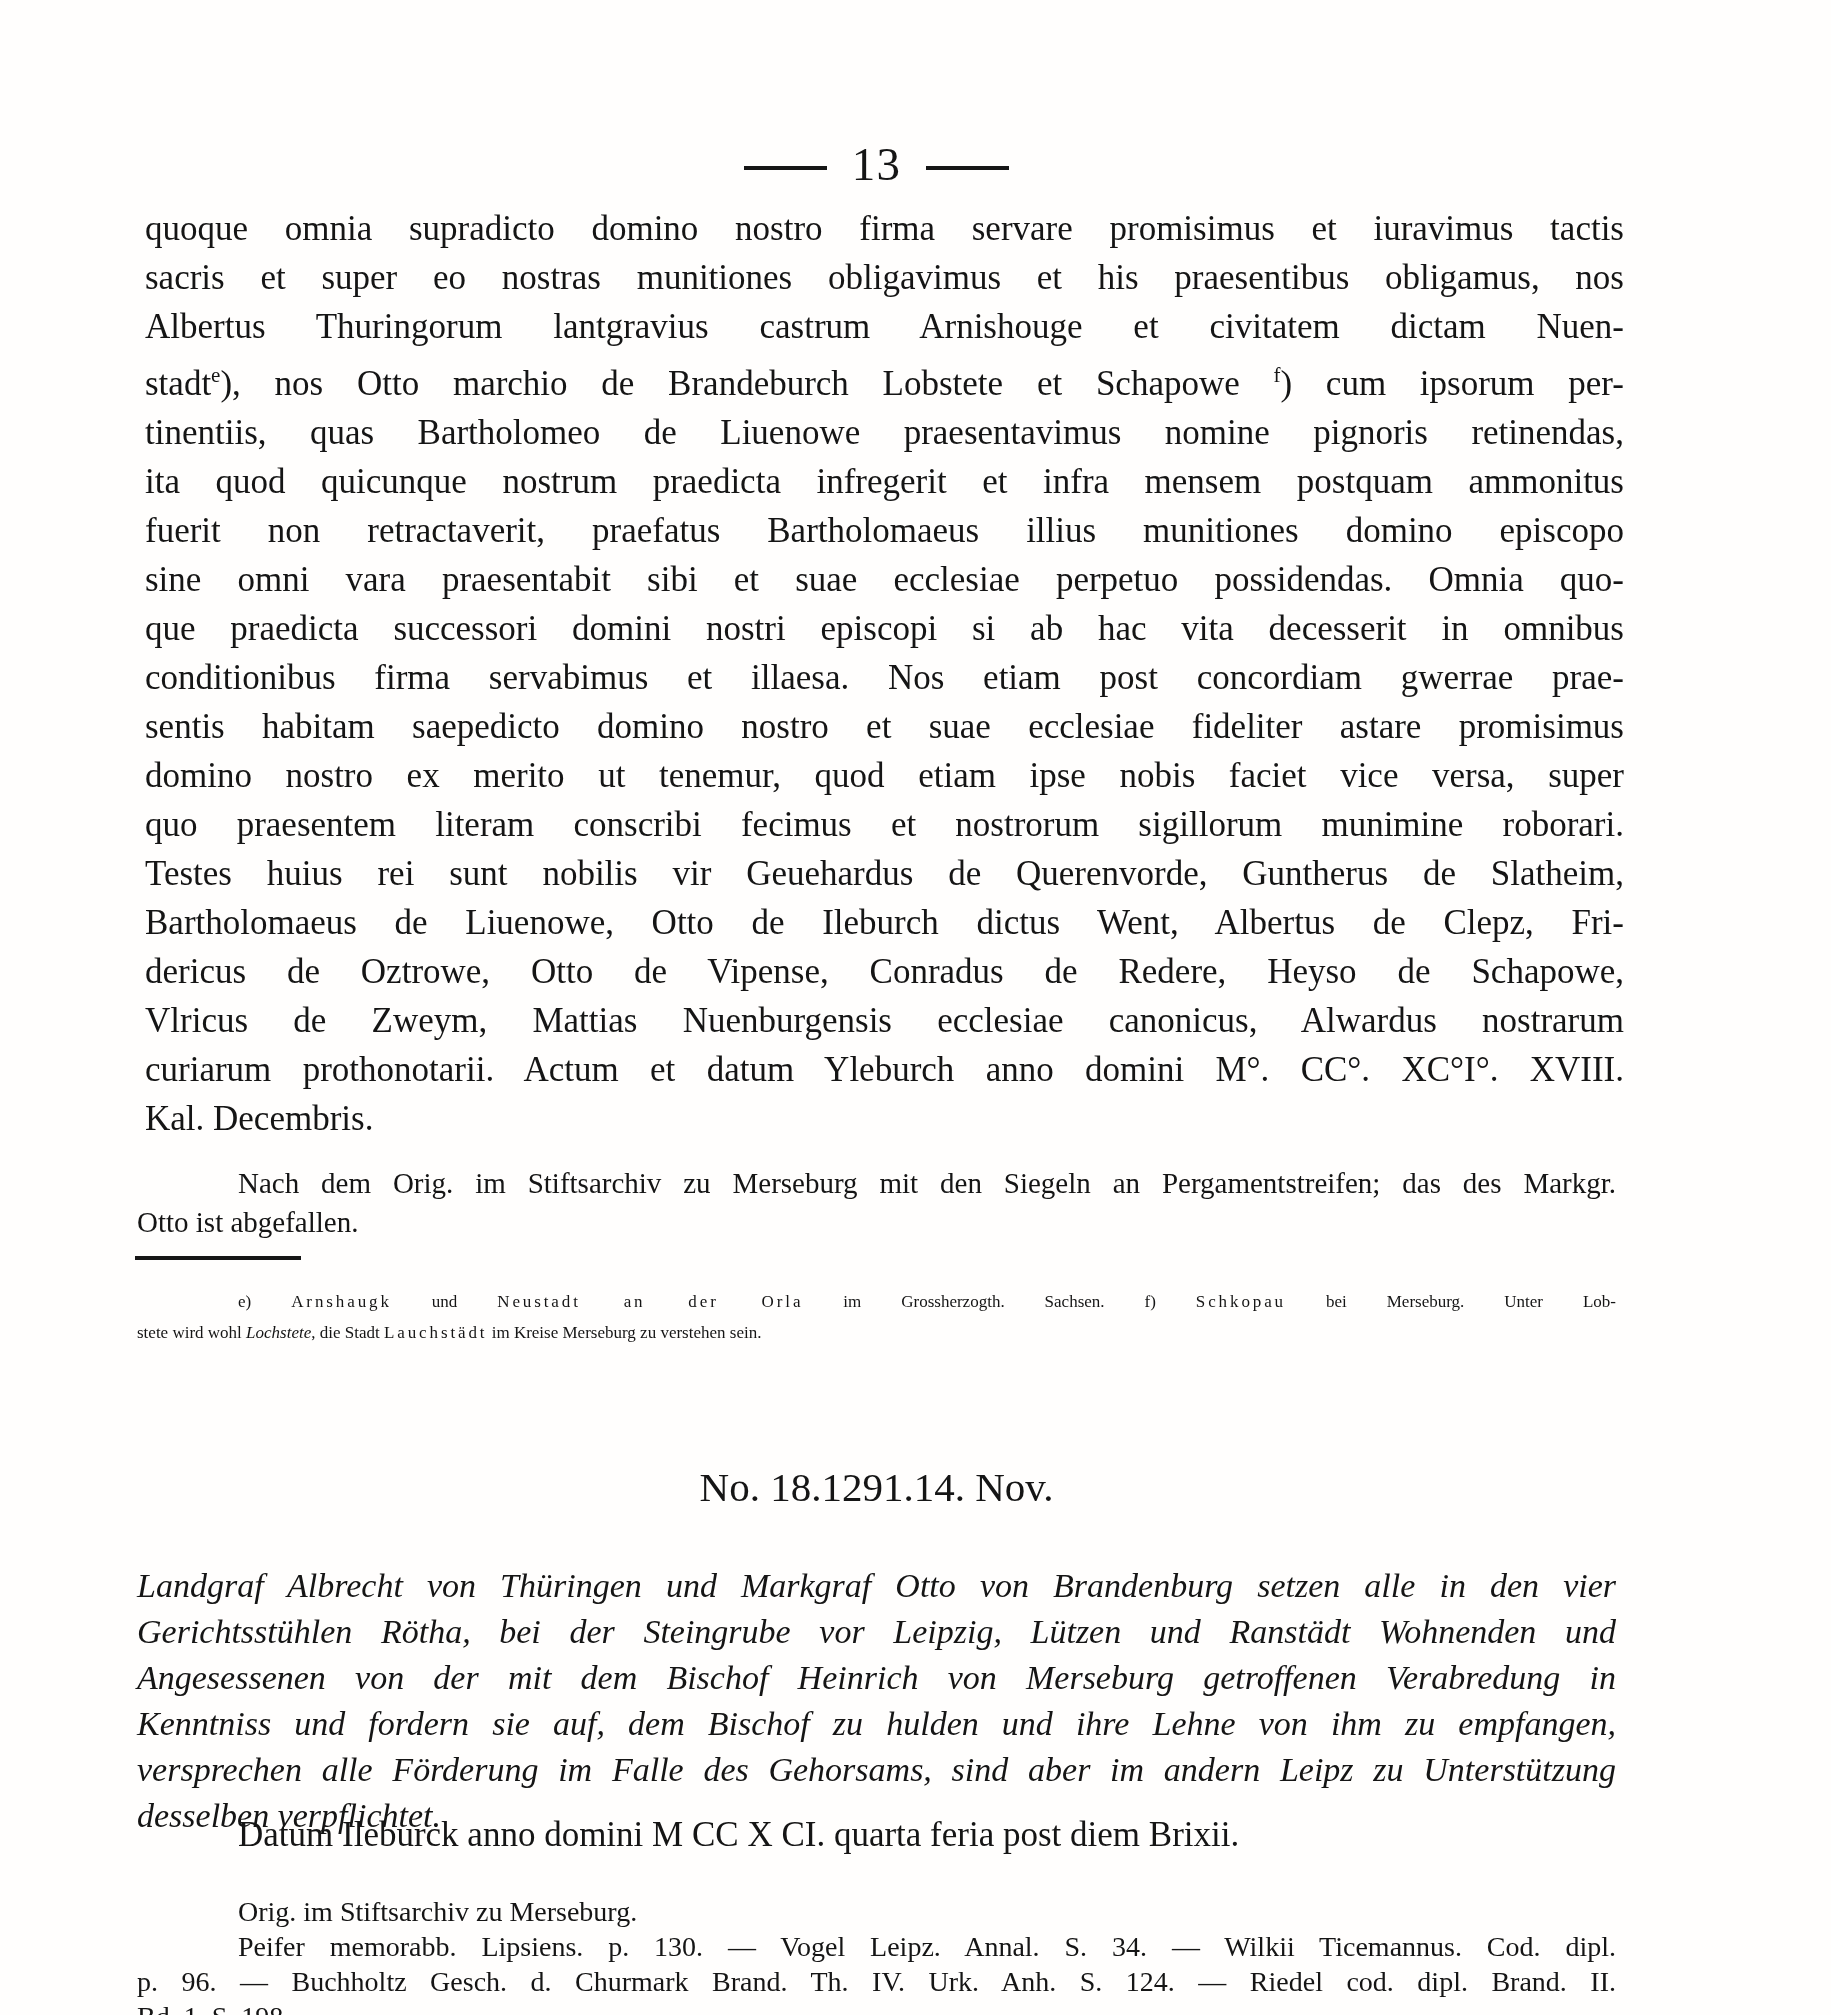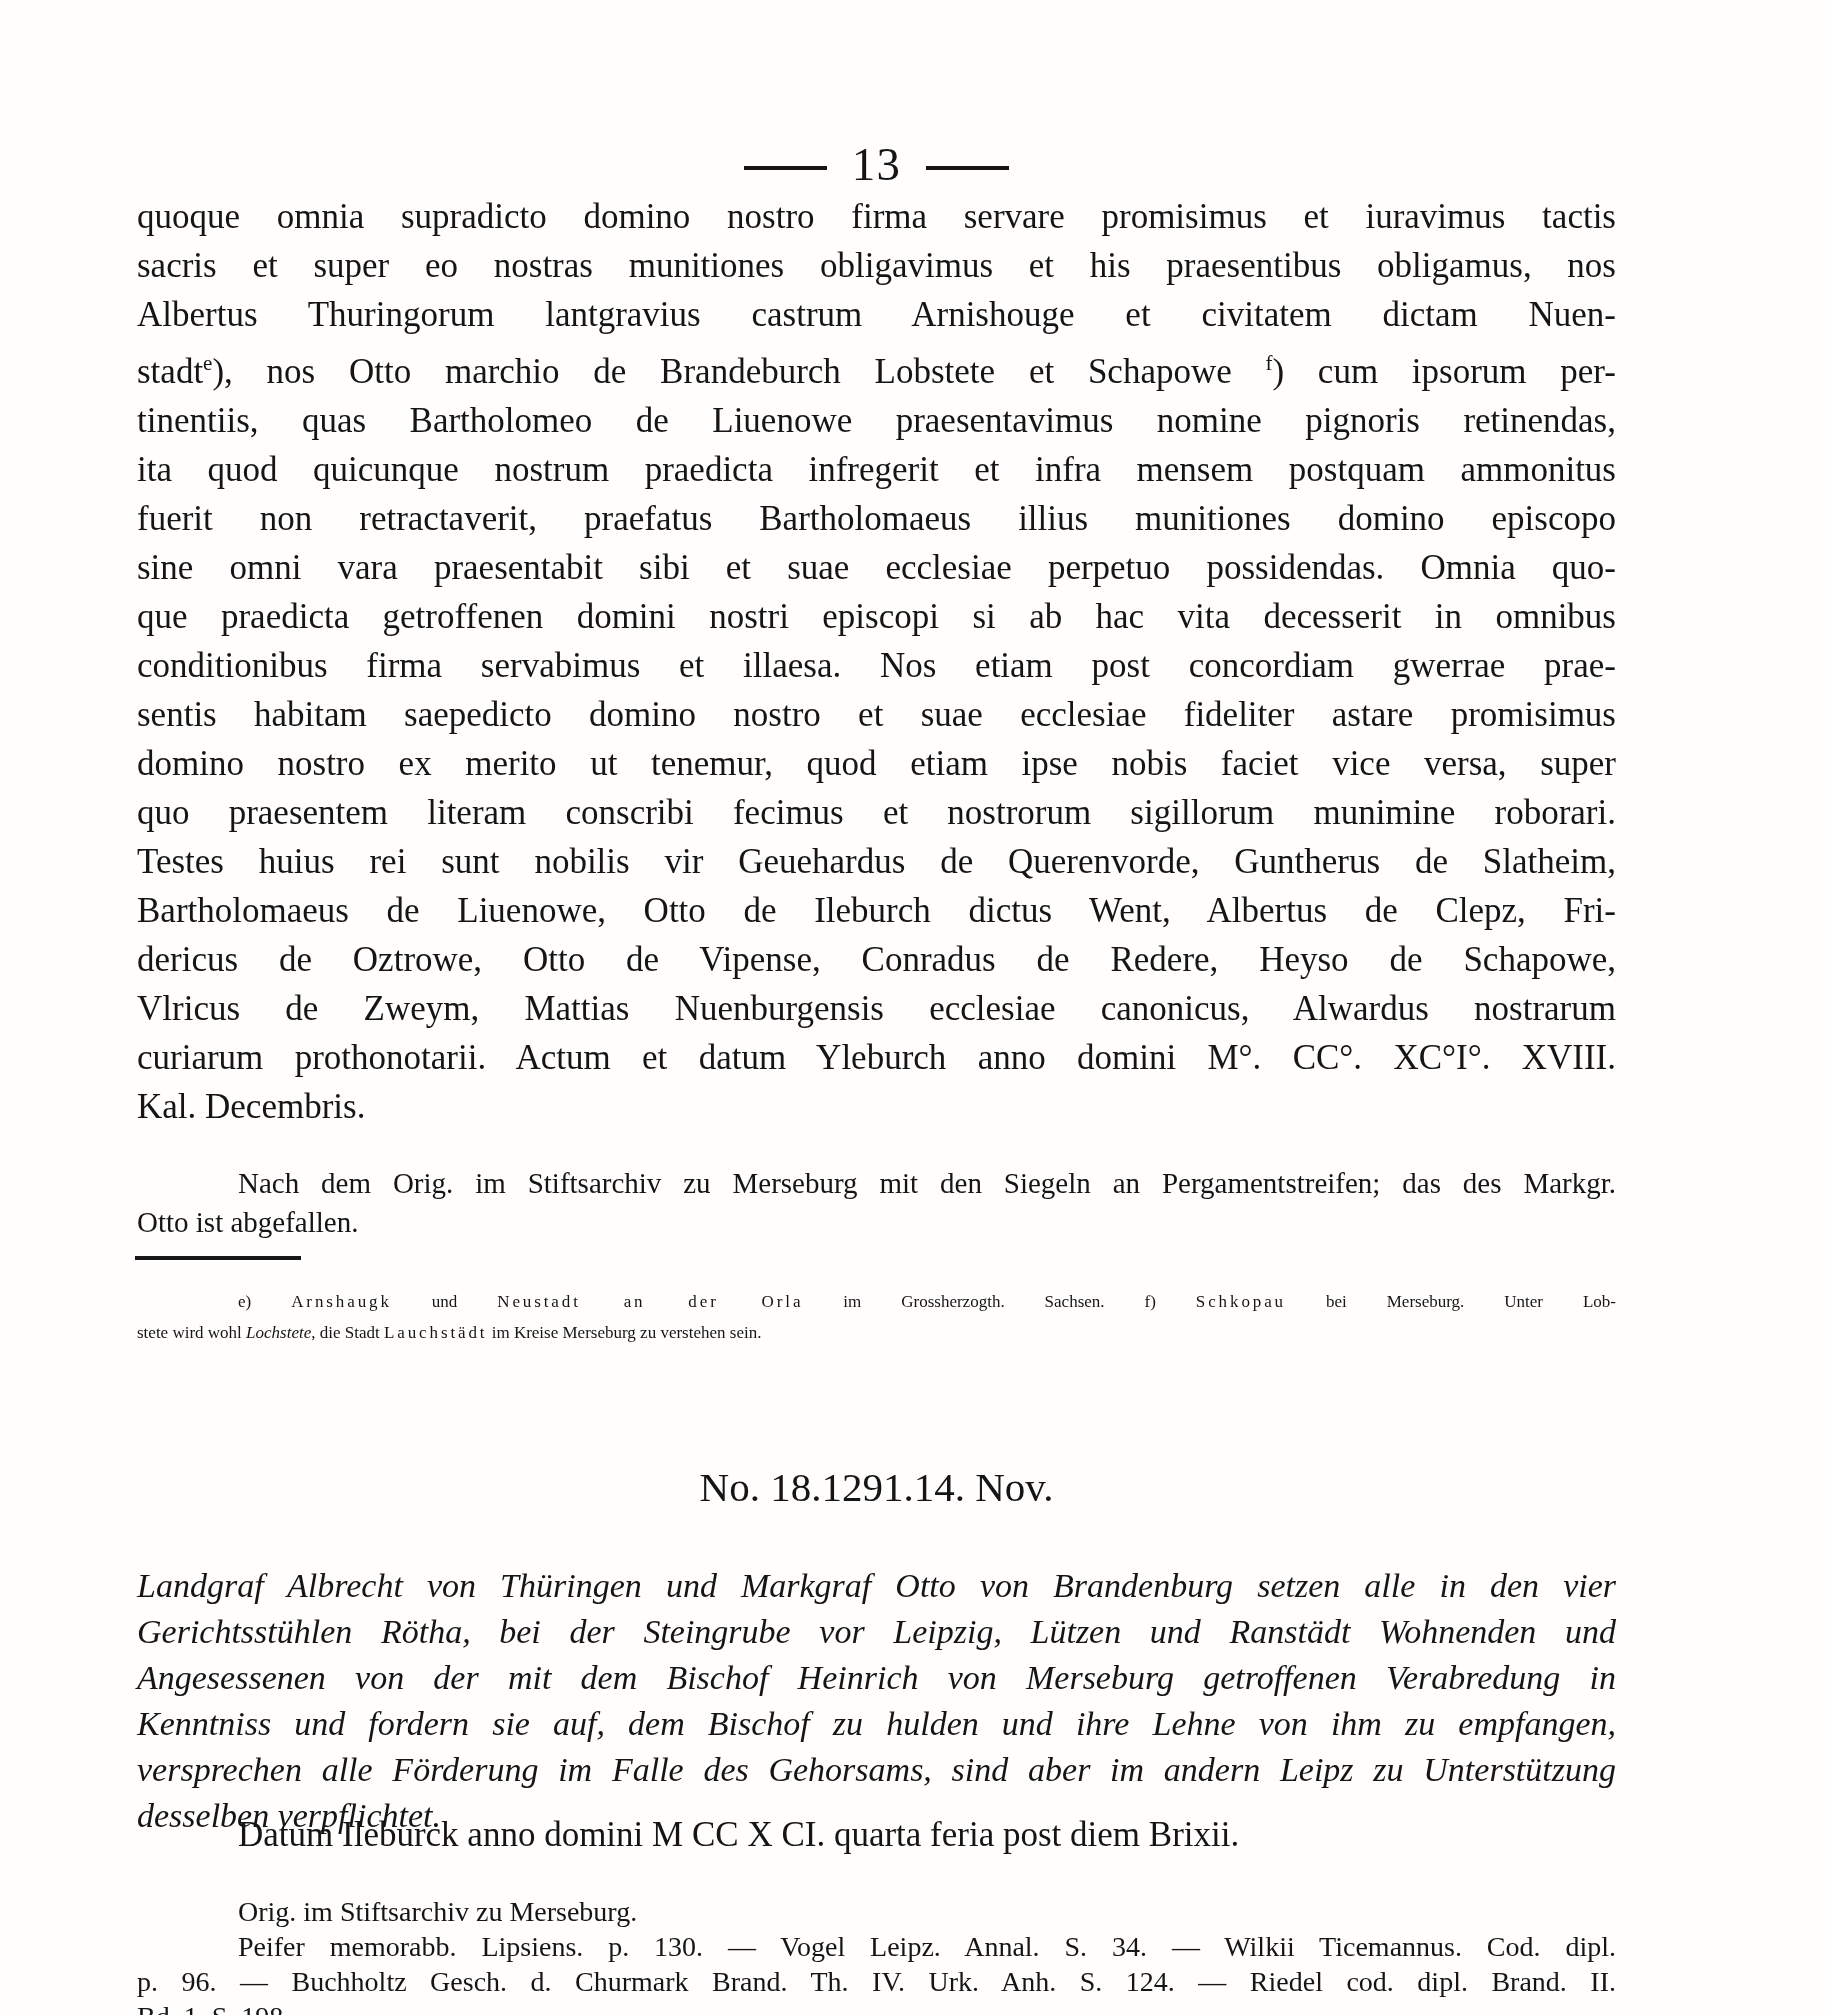--- a/index.html
+++ b/index.html
@@ -2,21 +2,21 @@
 <html style="font-size:6.4px"><head>
 <meta charset="utf-8">
 <style>
   html,body{margin:0;padding:0;background:#ffffff;}
   .page{position:relative;width:1831px;height:2547px;background:#fffefd;color:#151515;
         font-family:"Liberation Serif", serif;overflow:hidden;}
   .block{position:absolute;left:137px;width:1479px;}
   .line{min-height:1em;}
   .j{text-align:justify;text-align-last:justify;text-justify:inter-word;}
   .ind{text-indent:101px;}
-  .main{top:192px;font-size:35px;line-height:49px;}
+  .main{top:204px;font-size:35px;line-height:49px;margin-left:8px;}
   .note{top:1164px;font-size:29px;line-height:39px;}
   .fnrule{position:absolute;top:1256px;left:135px;width:166px;height:3.6px;background:#161616;}
   .footnote{top:1286px;font-size:17px;line-height:31px;}
   .heading{top:1463px;font-size:41px;line-height:49px;text-align:center;}
   .regest{top:1553px;font-size:34px;line-height:46px;font-style:italic;margin-top:10px;}
   .datum{top:1810px;font-size:35px;line-height:49px;}
   .refs{top:1894px;font-size:28px;line-height:35px;}
   .sup{vertical-align:super;font-size:60%;}
   .it{font-style:italic;}
   .sp{letter-spacing:0.17em;}
@@ -37,21 +37,21 @@
 
   <div class="block main">
       <div class="line j"><span>quoque omnia supradicto domino nostro firma servare promisimus et iuravimus tactis</span></div>
       <div class="line j"><span>sacris et super eo nostras munitiones obligavimus et his praesentibus obligamus, nos</span></div>
       <div class="line j"><span>Albertus Thuringorum lantgravius castrum Arnishouge et civitatem dictam Nuen-</span></div>
       <div class="line j"><span>stadt</span><span class="sup">e</span><span>), nos Otto marchio de Brandeburch Lobstete et Schapowe </span><span class="sup">f</span><span>) cum ipsorum per-</span></div>
       <div class="line j"><span>tinentiis, quas Bartholomeo de Liuenowe praesentavimus nomine pignoris retinendas,</span></div>
       <div class="line j"><span>ita quod quicunque nostrum praedicta infregerit et infra mensem postquam ammonitus</span></div>
       <div class="line j"><span>fuerit non retractaverit, praefatus Bartholomaeus illius munitiones domino episcopo</span></div>
       <div class="line j"><span>sine omni vara praesentabit sibi et suae ecclesiae perpetuo possidendas. Omnia quo-</span></div>
-      <div class="line j"><span>que praedicta getroffenen domini nostri episcopi si ab hac vita decesserit in omnibus</span></div>
+      <div class="line j"><span>que praedicta successori domini nostri episcopi si ab hac vita decesserit in omnibus</span></div>
       <div class="line j"><span>conditionibus firma servabimus et illaesa. Nos etiam post concordiam gwerrae prae-</span></div>
       <div class="line j"><span>sentis habitam saepedicto domino nostro et suae ecclesiae fideliter astare promisimus</span></div>
       <div class="line j"><span>domino nostro ex merito ut tenemur, quod etiam ipse nobis faciet vice versa, super</span></div>
       <div class="line j"><span>quo praesentem literam conscribi fecimus et nostrorum sigillorum munimine roborari.</span></div>
       <div class="line j"><span>Testes huius rei sunt nobilis vir Geuehardus de Querenvorde, Guntherus de Slatheim,</span></div>
       <div class="line j"><span>Bartholomaeus de Liuenowe, Otto de Ileburch dictus Went, Albertus de Clepz, Fri-</span></div>
       <div class="line j"><span>dericus de Oztrowe, Otto de Vipense, Conradus de Redere, Heyso de Schapowe,</span></div>
       <div class="line j"><span>Vlricus de Zweym, Mattias Nuenburgensis ecclesiae canonicus, Alwardus nostrarum</span></div>
       <div class="line j"><span>curiarum prothonotarii. Actum et datum Yleburch anno domini M°. CC°. XC°I°. XVIII.</span></div>
       <div class="line"><span>Kal. Decembris.</span></div>

